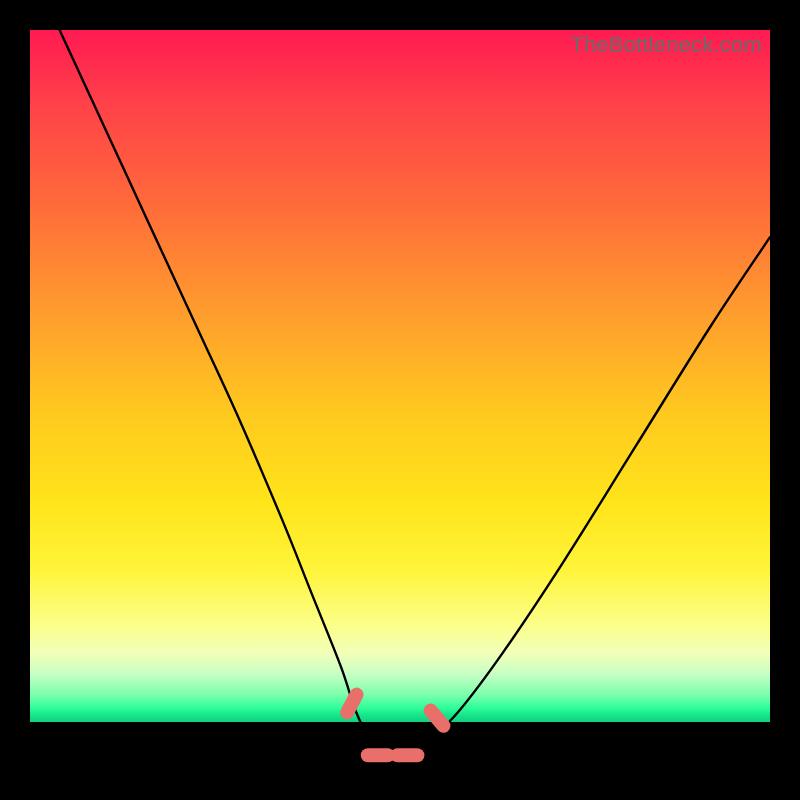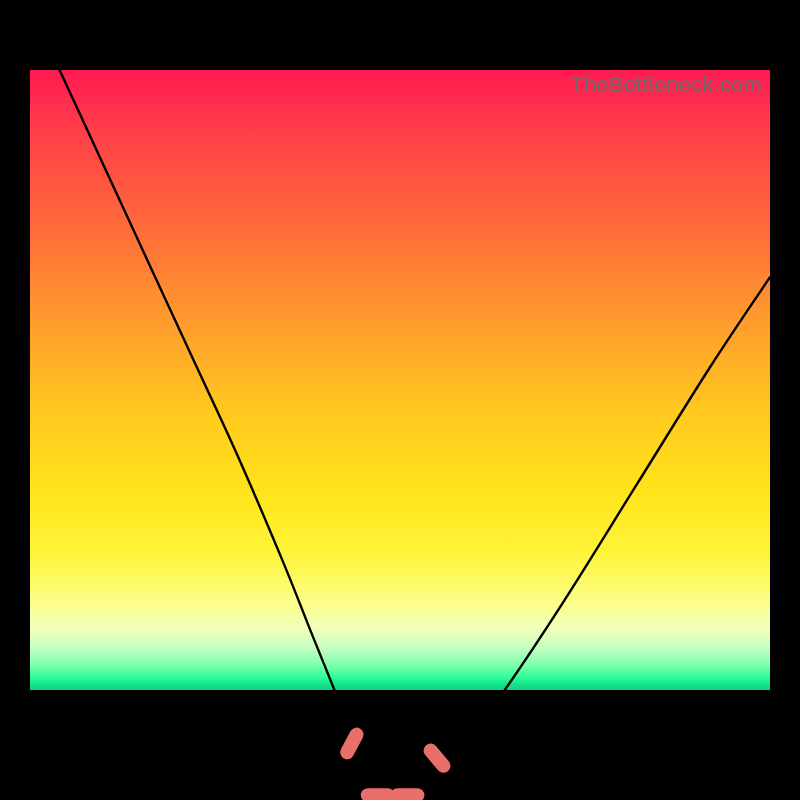--- a/index.html
+++ b/index.html
@@ -15,39 +15,38 @@
     position: absolute;
     left: 0; top: 0;
     width: 800px; height: 800px;
     background: #000;
   }
   .plot-area {
     position: absolute;
     left: 30px;
     top: 30px;
     width: 740px;
-    height: 620px;
+    height: 692px;
     
     background: linear-gradient(to bottom,
       #ff1a52 0%,
       #ff3f49 10%,
       #ff6a3a 25%,
       #ff9a2e 40%,
       #ffc81f 55%,
       #ffe41a 68%,
       #fff43a 78%,
       #fbff8a 86%,
       #f2ffb8 90%,
       #c8ffc3 93%,
       #7dffad 96%,
       #2dfd9a 98%,
       #16e58a 99%,
       #10d181 100%
     );
-    margin-top: 40px;
   }
   .watermark {
     position: absolute;
     top: 2px;
     right: 8px;
     color: #6b6b6b;
     font-size: 22px;
     letter-spacing: 0.2px;
     user-select: none;
   }

